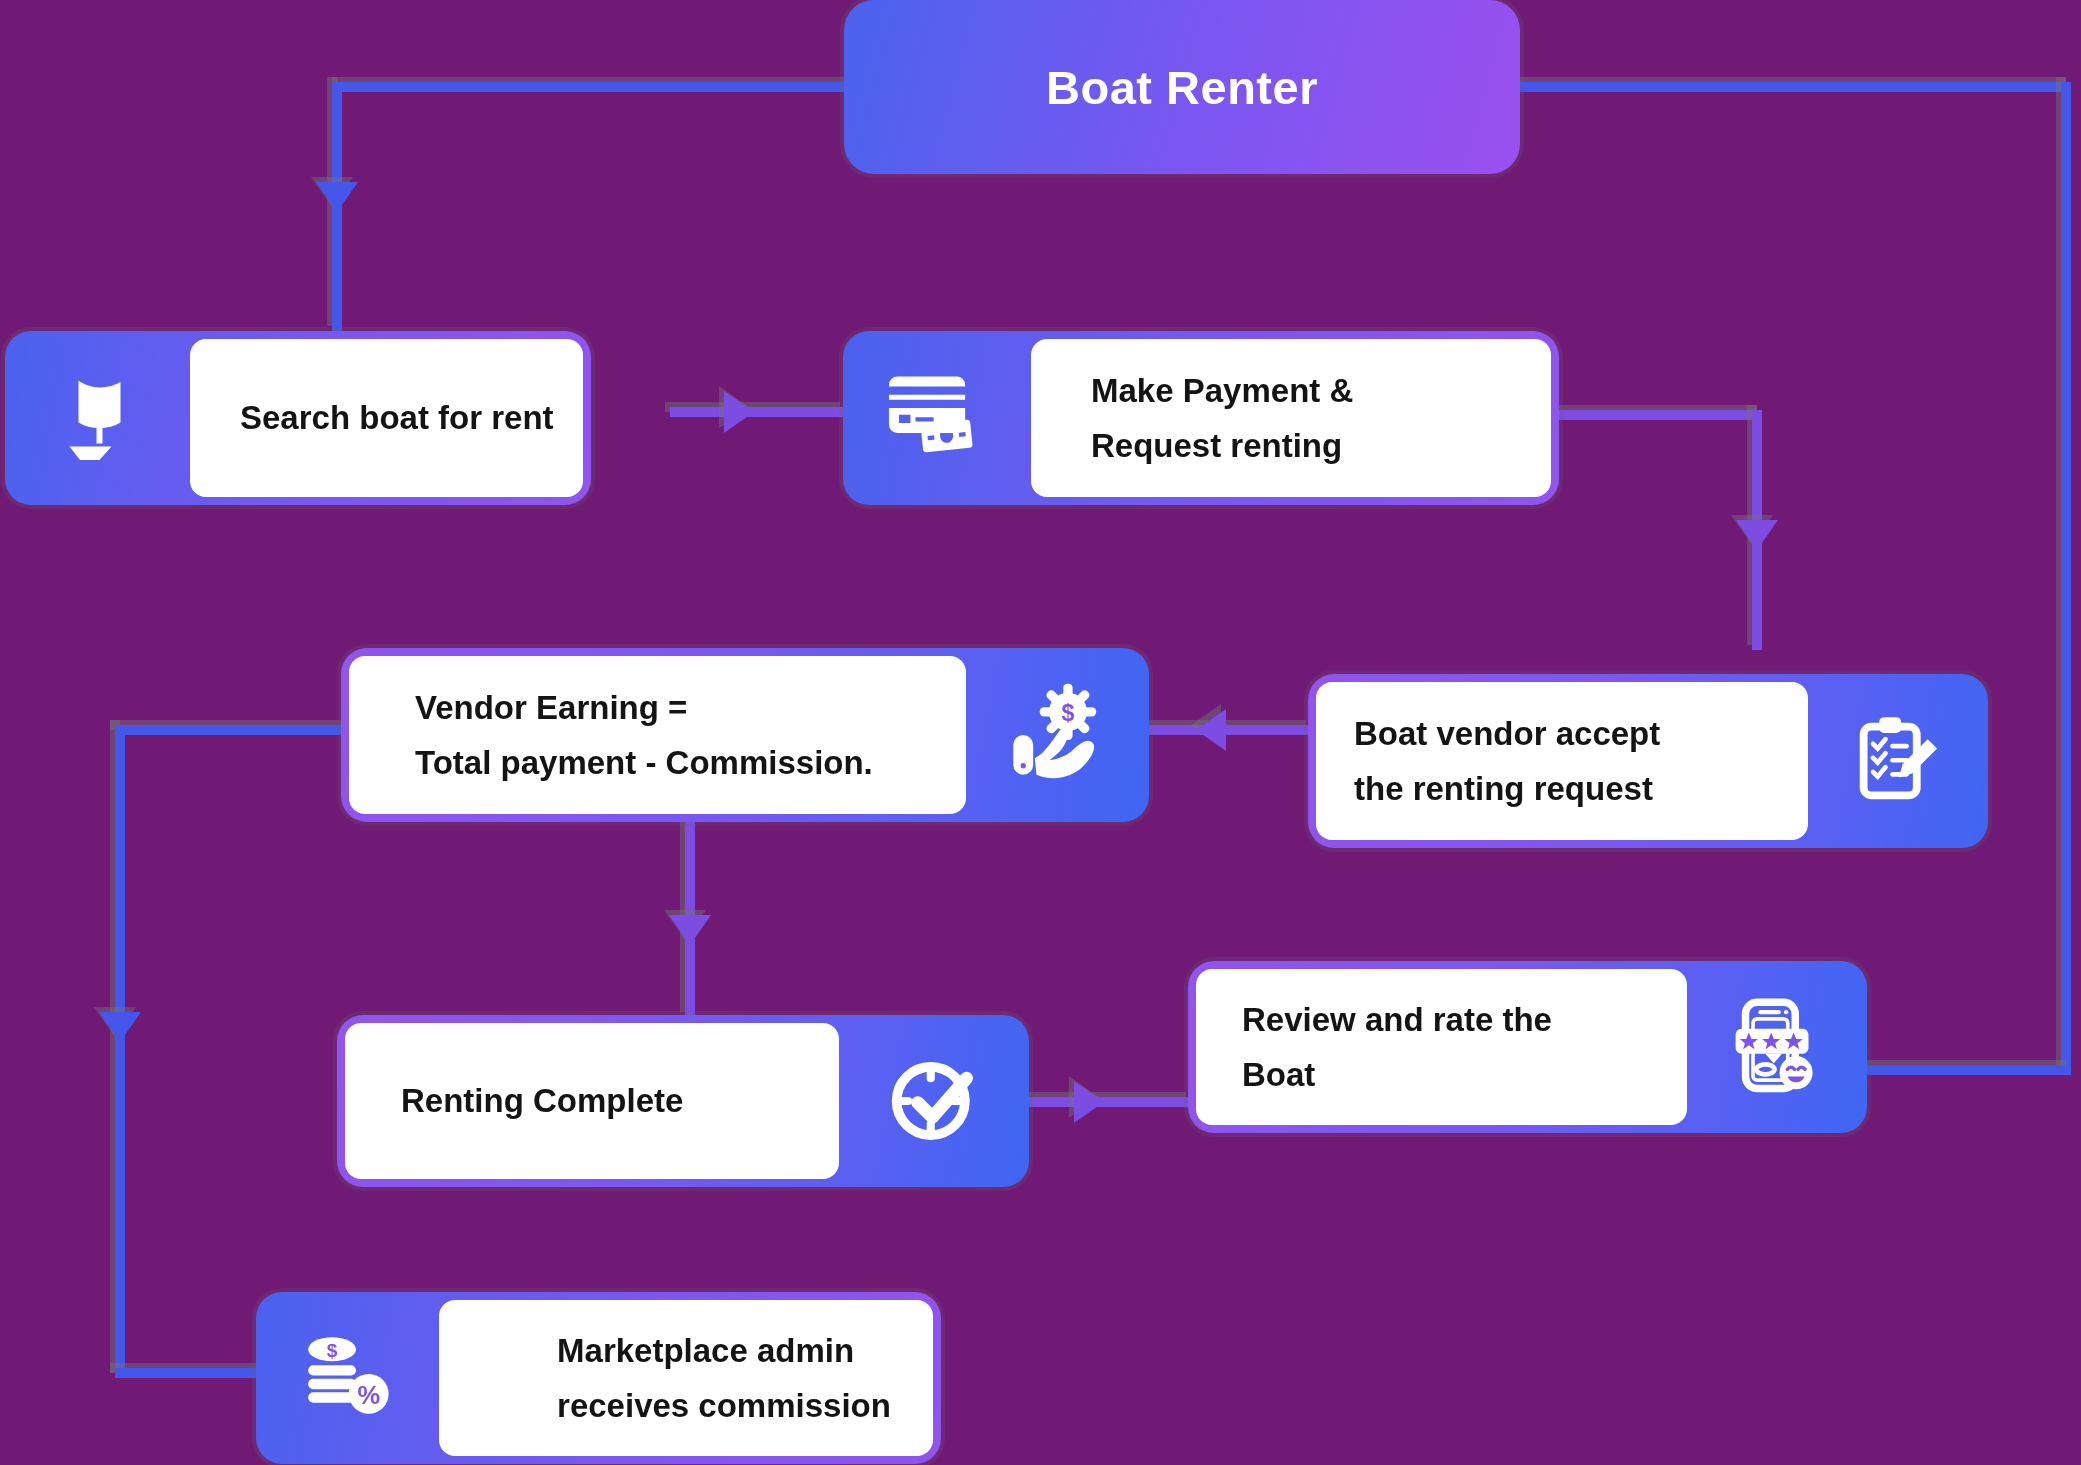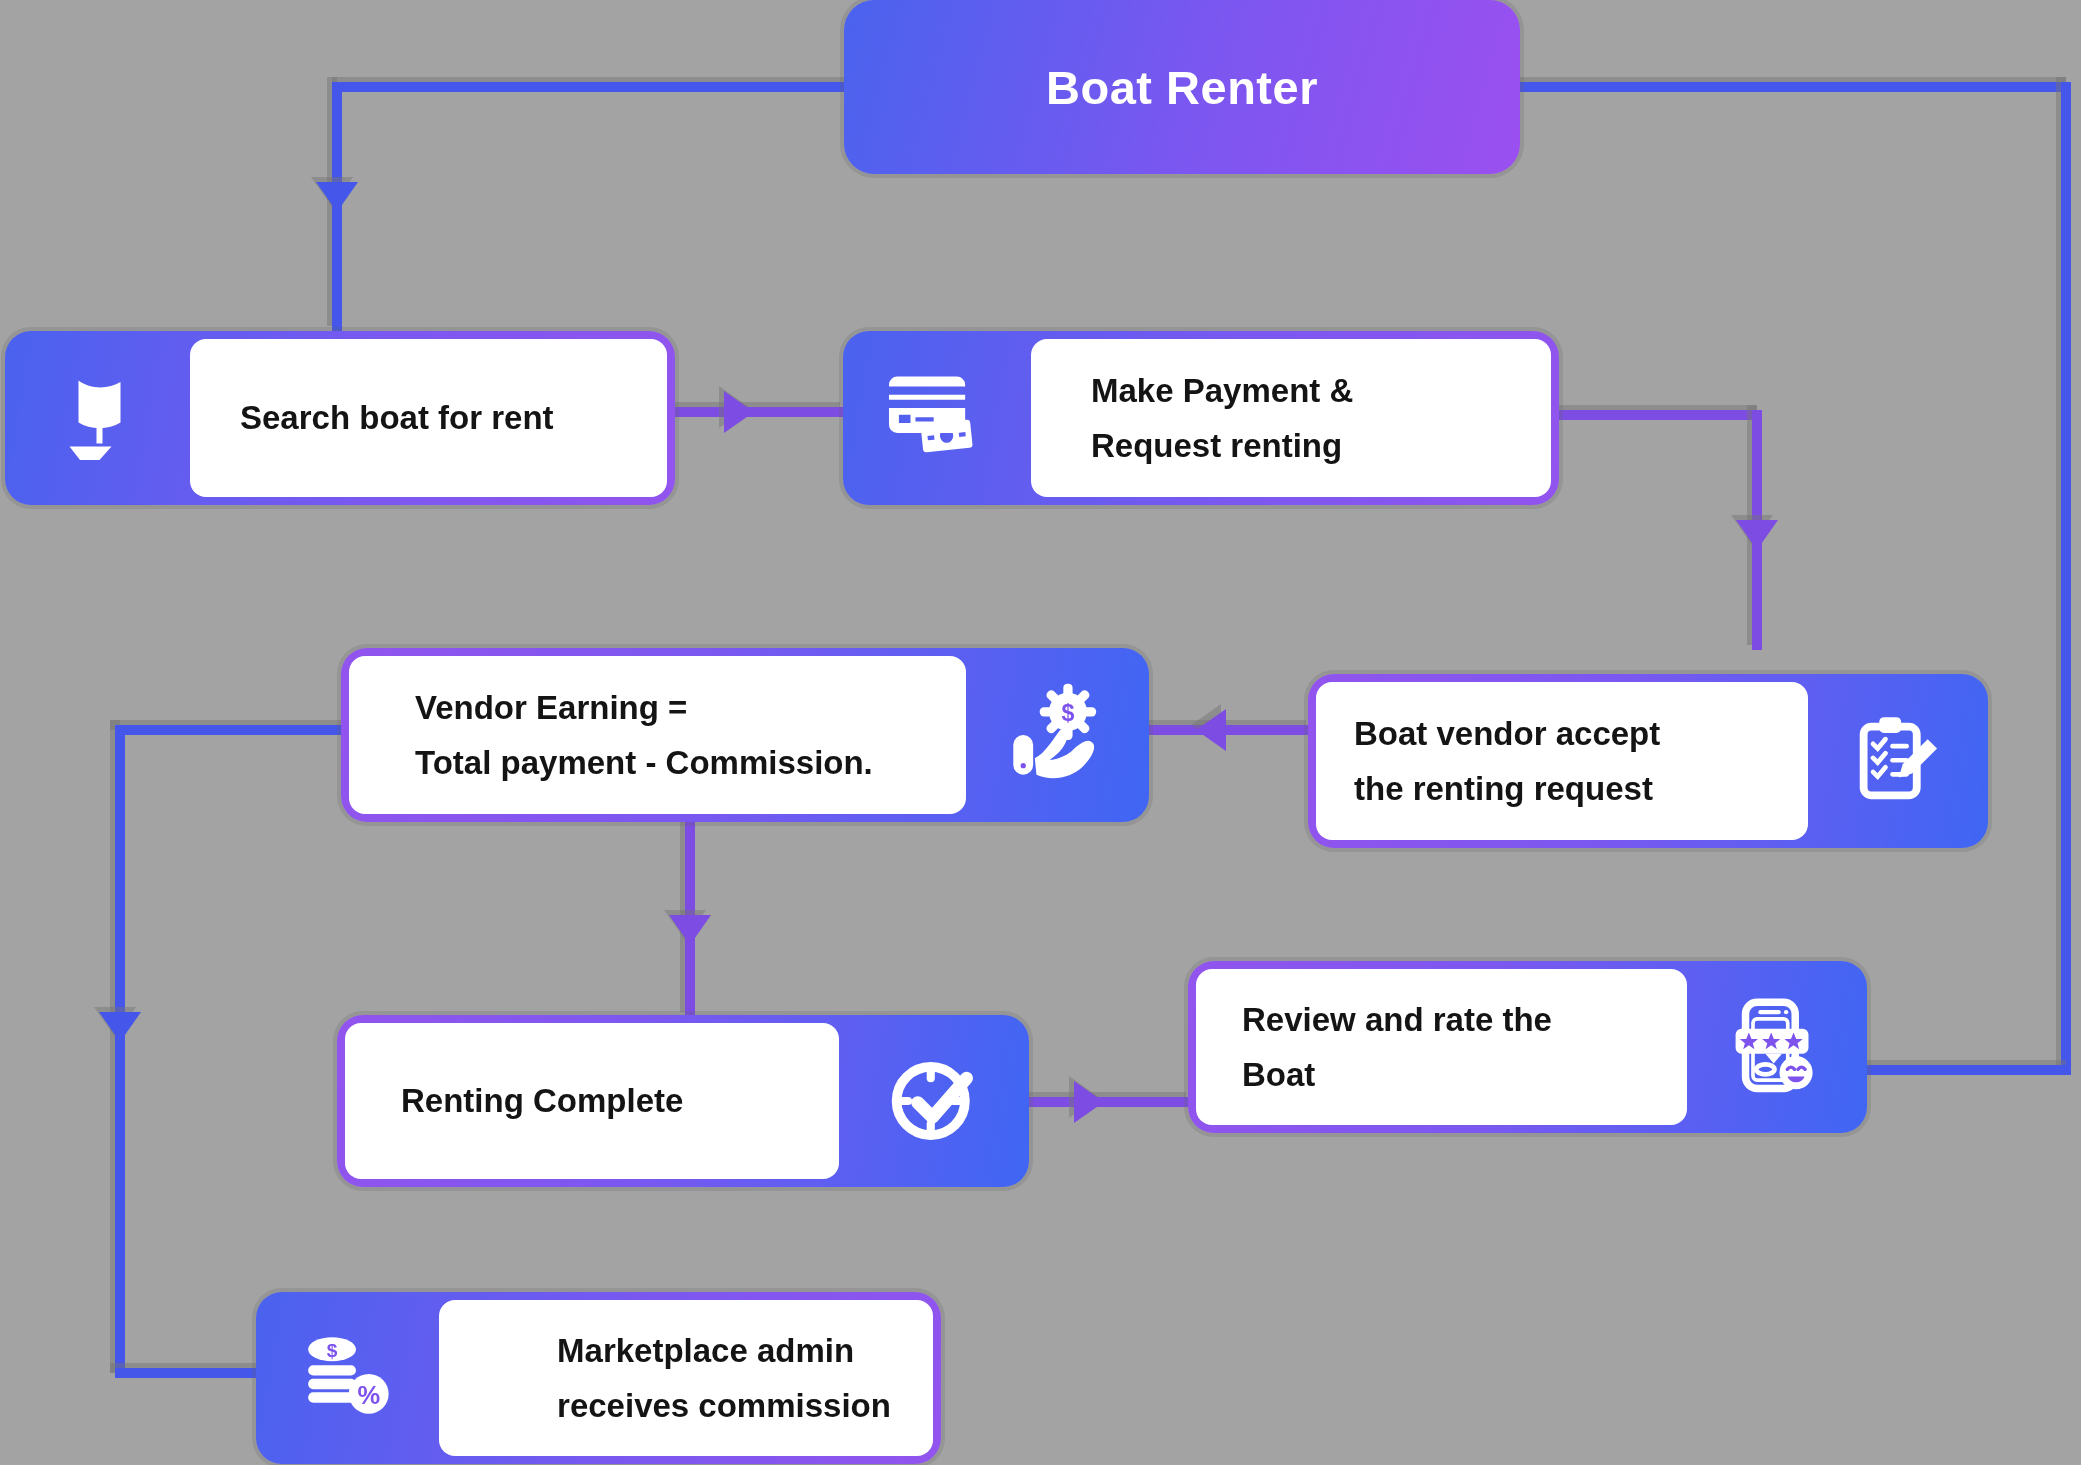--- a/index.html
+++ b/index.html
@@ -1,33 +1,33 @@
 <!DOCTYPE html>
 <html><head>
 <meta charset="utf-8">
 <style>
   html,body{margin:0;padding:0;background:#000;}
-  .canvas{position:relative;width:2081px;height:1465px;background:#a3a3a3;overflow:hidden;
+  .canvas{position:relative;width:2081px;height:1465px;background:#701a75;overflow:hidden;
           font-family:"Liberation Sans", sans-serif;}
 
   
   .fbox{position:absolute;border-radius:26px;box-shadow:0 0 0 4px rgba(100,100,100,.22);}
   .grad-lr{background:linear-gradient(100deg,#4a62ef 0%,#7a58f0 55%,#9254ee 100%);}
   .grad-rl{background:linear-gradient(100deg,#9254ee 0%,#7a58f0 45%,#3f66f3 100%);}
   .grad-hdr{background:linear-gradient(105deg,#4a63ee 0%,#7d56f0 55%,#9b50f0 100%);}
   .card{position:absolute;top:8px;bottom:8px;background:#fff;border-radius:16px;
         display:flex;align-items:center;}
   .label{font-size:33px;font-weight:bold;color:#141414;line-height:1.68;white-space:pre-line;}
   .iconwrap{position:absolute;top:0;height:100%;display:flex;align-items:center;justify-content:center;}
 
   #box-header{left:844px;top:0;width:676px;height:174px;border-radius:30px;}
   #box-header .title{width:100%;height:100%;display:flex;align-items:center;justify-content:center;
       color:#fff;font-size:47px;font-weight:bold;letter-spacing:.5px;}
 
-  #box-search{left:5px;top:331px;width:670px;height:174px;}
+  #box-search{left:5px;top:331px;width:586px;height:174px;}
   #box-search .card{left:185px;right:8px;padding-left:50px;}
   #box-search .iconwrap{left:0;width:185px;}
 
   #box-payment{left:843px;top:331px;width:676px;height:174px;padding-left:40px;}
   #box-payment .card{left:188px;right:8px;padding-left:60px;}
   #box-payment .iconwrap{left:0;width:188px;}
 
   #box-vendor-accept{left:1308px;top:648px;width:680px;height:174px;margin-top:26px;}
   #box-vendor-accept .card{left:8px;right:180px;padding-left:38px;}
   #box-vendor-accept .iconwrap{right:0;width:180px;}

